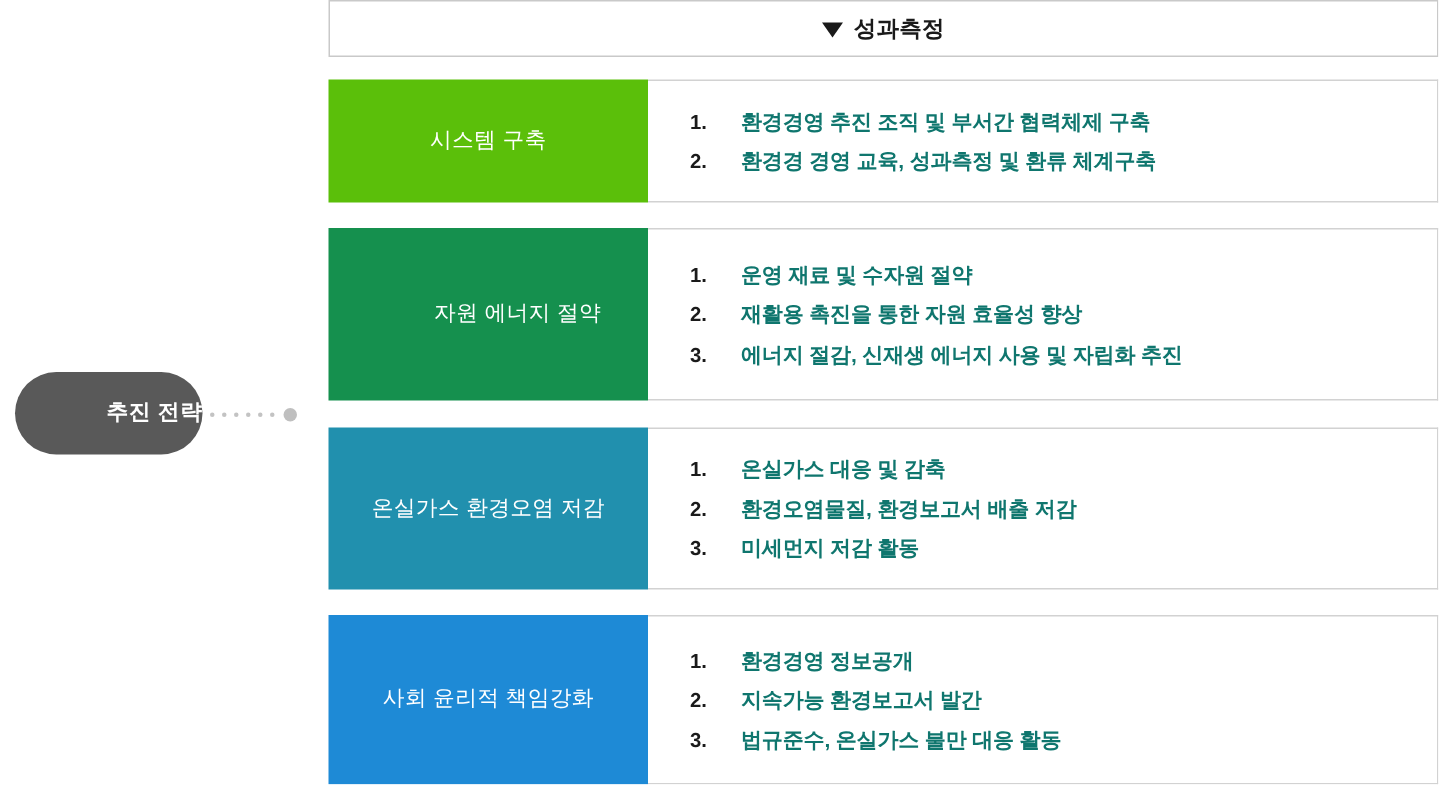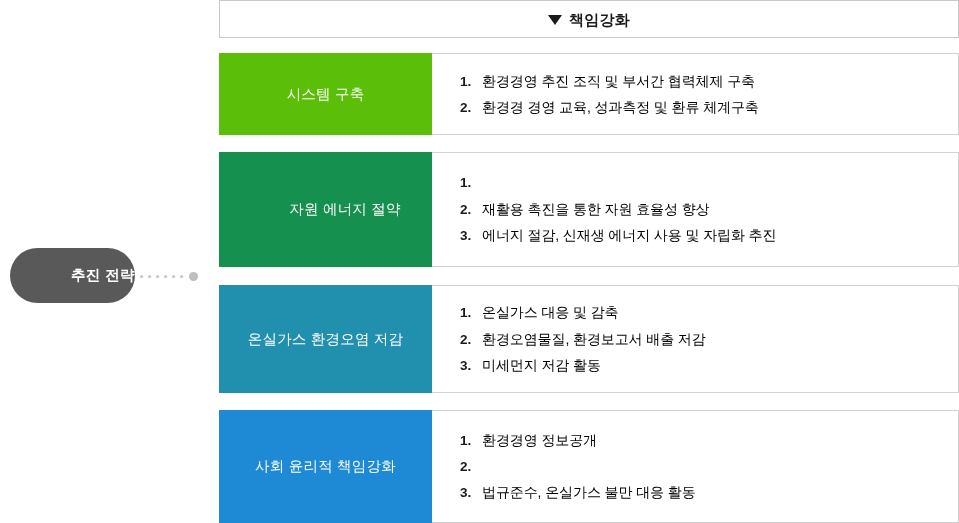--- a/index.html
+++ b/index.html
@@ -150,23 +150,24 @@
     line-height: 1;
     padding: 6px 0;
   }
   .task-num {
     flex: 0 0 22px;
     font-weight: bold;
     font-size: 13.5px;
     color: #1a1a1a;
   }
   .task-text {
-    font-weight: normal;
+    font-weight: bold;
     letter-spacing: -0.1px;
-    color: #000000;
+    color: #0f766e;
+    margin-left: 12px;
   }
 
   
   #row-0 { top: 53px;  height: 82px;  }
   #row-1 { top: 152px; height: 115px; }
   #row-2 { top: 285px; height: 108px; }
   #row-3 { top: 410px; height: 113px; }
 </style>
 </head>
 <body>
@@ -183,21 +184,21 @@
       <span class="dot"></span>
       <span class="dot"></span>
       <span class="dot"></span>
       <span class="dot"></span>
       <span class="dot-end"></span>
     </div>
 
   <div class="task-header">
     <div class="task-header-inner">
       <span class="caret-down"></span>
-      <span class="task-header-title">책임강화</span>
+      <span class="task-header-title">성과측정</span>
     </div>
   </div>
 
   <div id="rows-host">
       <div class="strategy-row" id="row-0">
         <div class="row-category" style="background: rgb(91, 191, 10);">
           <span class="row-category-label">시스템 구축</span>
         </div>
         <div class="row-tasks">
           <div class="task-item">
@@ -210,20 +211,21 @@
           </div>
         </div>
       </div>
       <div class="strategy-row" id="row-1">
         <div class="row-category" style="background: rgb(21, 144, 78); padding-left: 39px;">
           <span class="row-category-label">자원 에너지 절약</span>
         </div>
         <div class="row-tasks">
           <div class="task-item">
             <span class="task-num">1.</span>
+            <span class="task-text">운영 재료 및 수자원 절약</span>
           </div>
           <div class="task-item">
             <span class="task-num">2.</span>
             <span class="task-text">재활용 촉진을 통한 자원 효율성 향상</span>
           </div>
           <div class="task-item">
             <span class="task-num">3.</span>
             <span class="task-text">에너지 절감, 신재생 에너지 사용 및 자립화 추진</span>
           </div>
         </div>
@@ -251,20 +253,21 @@
         <div class="row-category" style="background: rgb(30, 138, 214);">
           <span class="row-category-label">사회 윤리적 책임강화</span>
         </div>
         <div class="row-tasks">
           <div class="task-item">
             <span class="task-num">1.</span>
             <span class="task-text">환경경영 정보공개</span>
           </div>
           <div class="task-item">
             <span class="task-num">2.</span>
+            <span class="task-text">지속가능 환경보고서 발간</span>
           </div>
           <div class="task-item">
             <span class="task-num">3.</span>
             <span class="task-text">법규준수, 온실가스 불만 대응 활동</span>
           </div>
         </div>
       </div>
     </div>
 
 </div>

